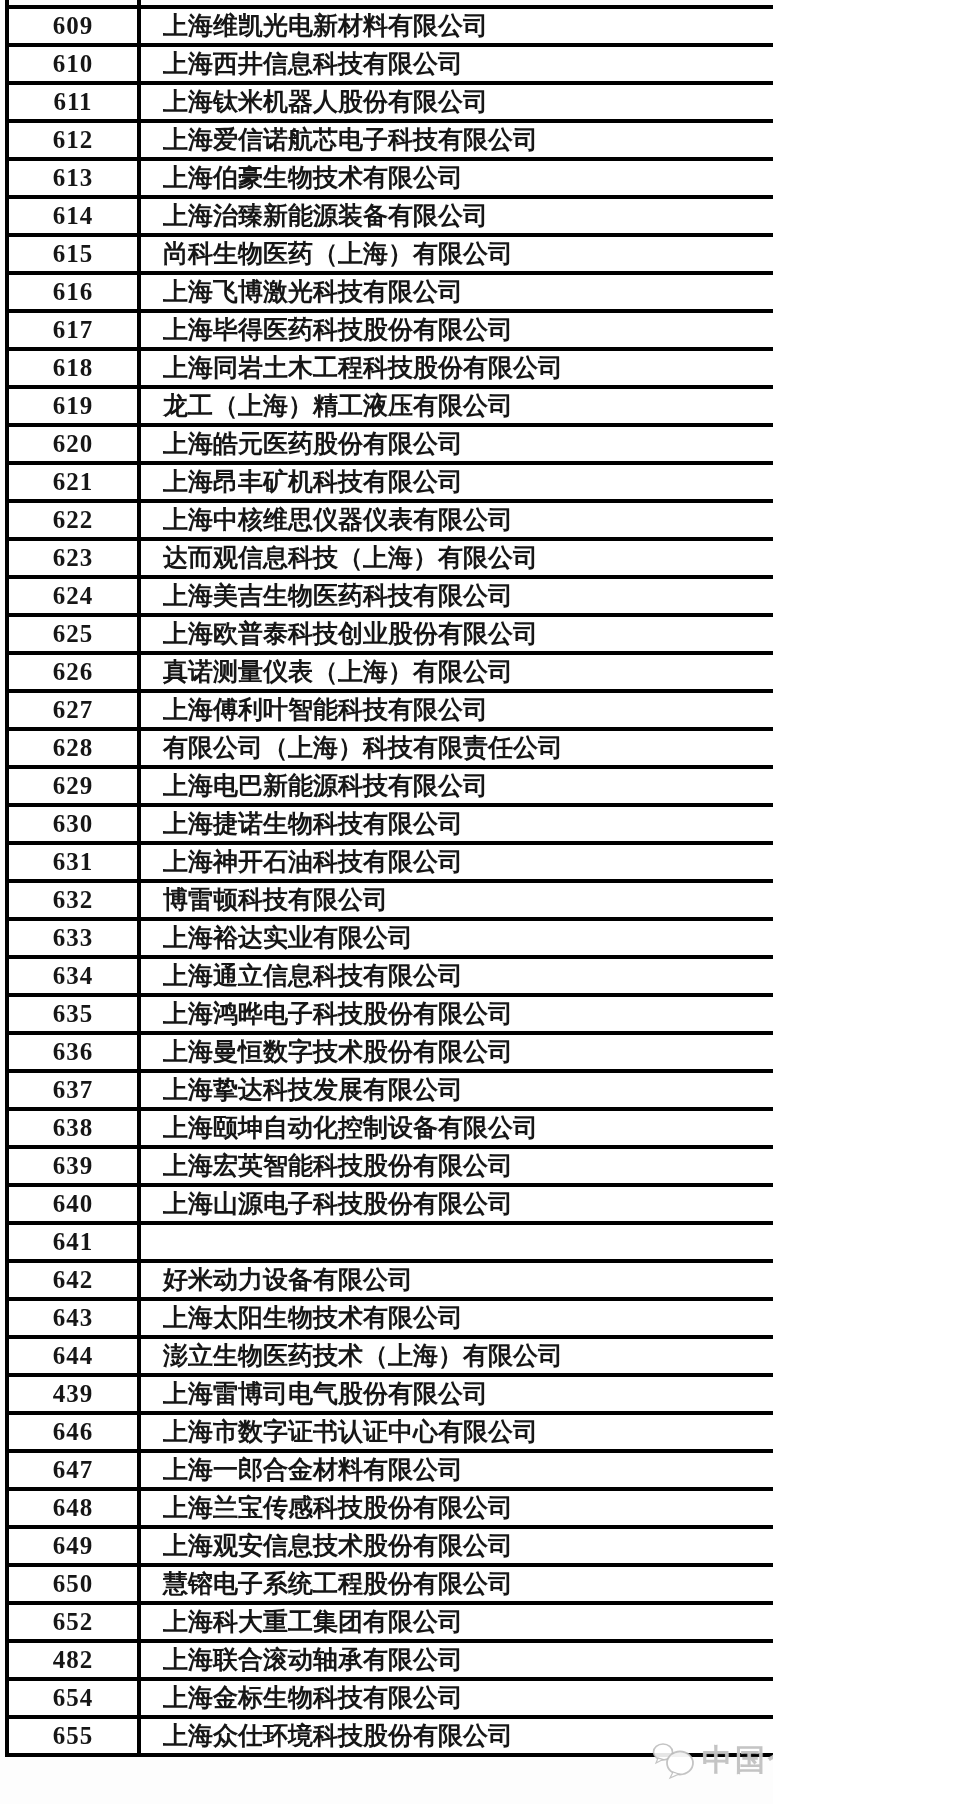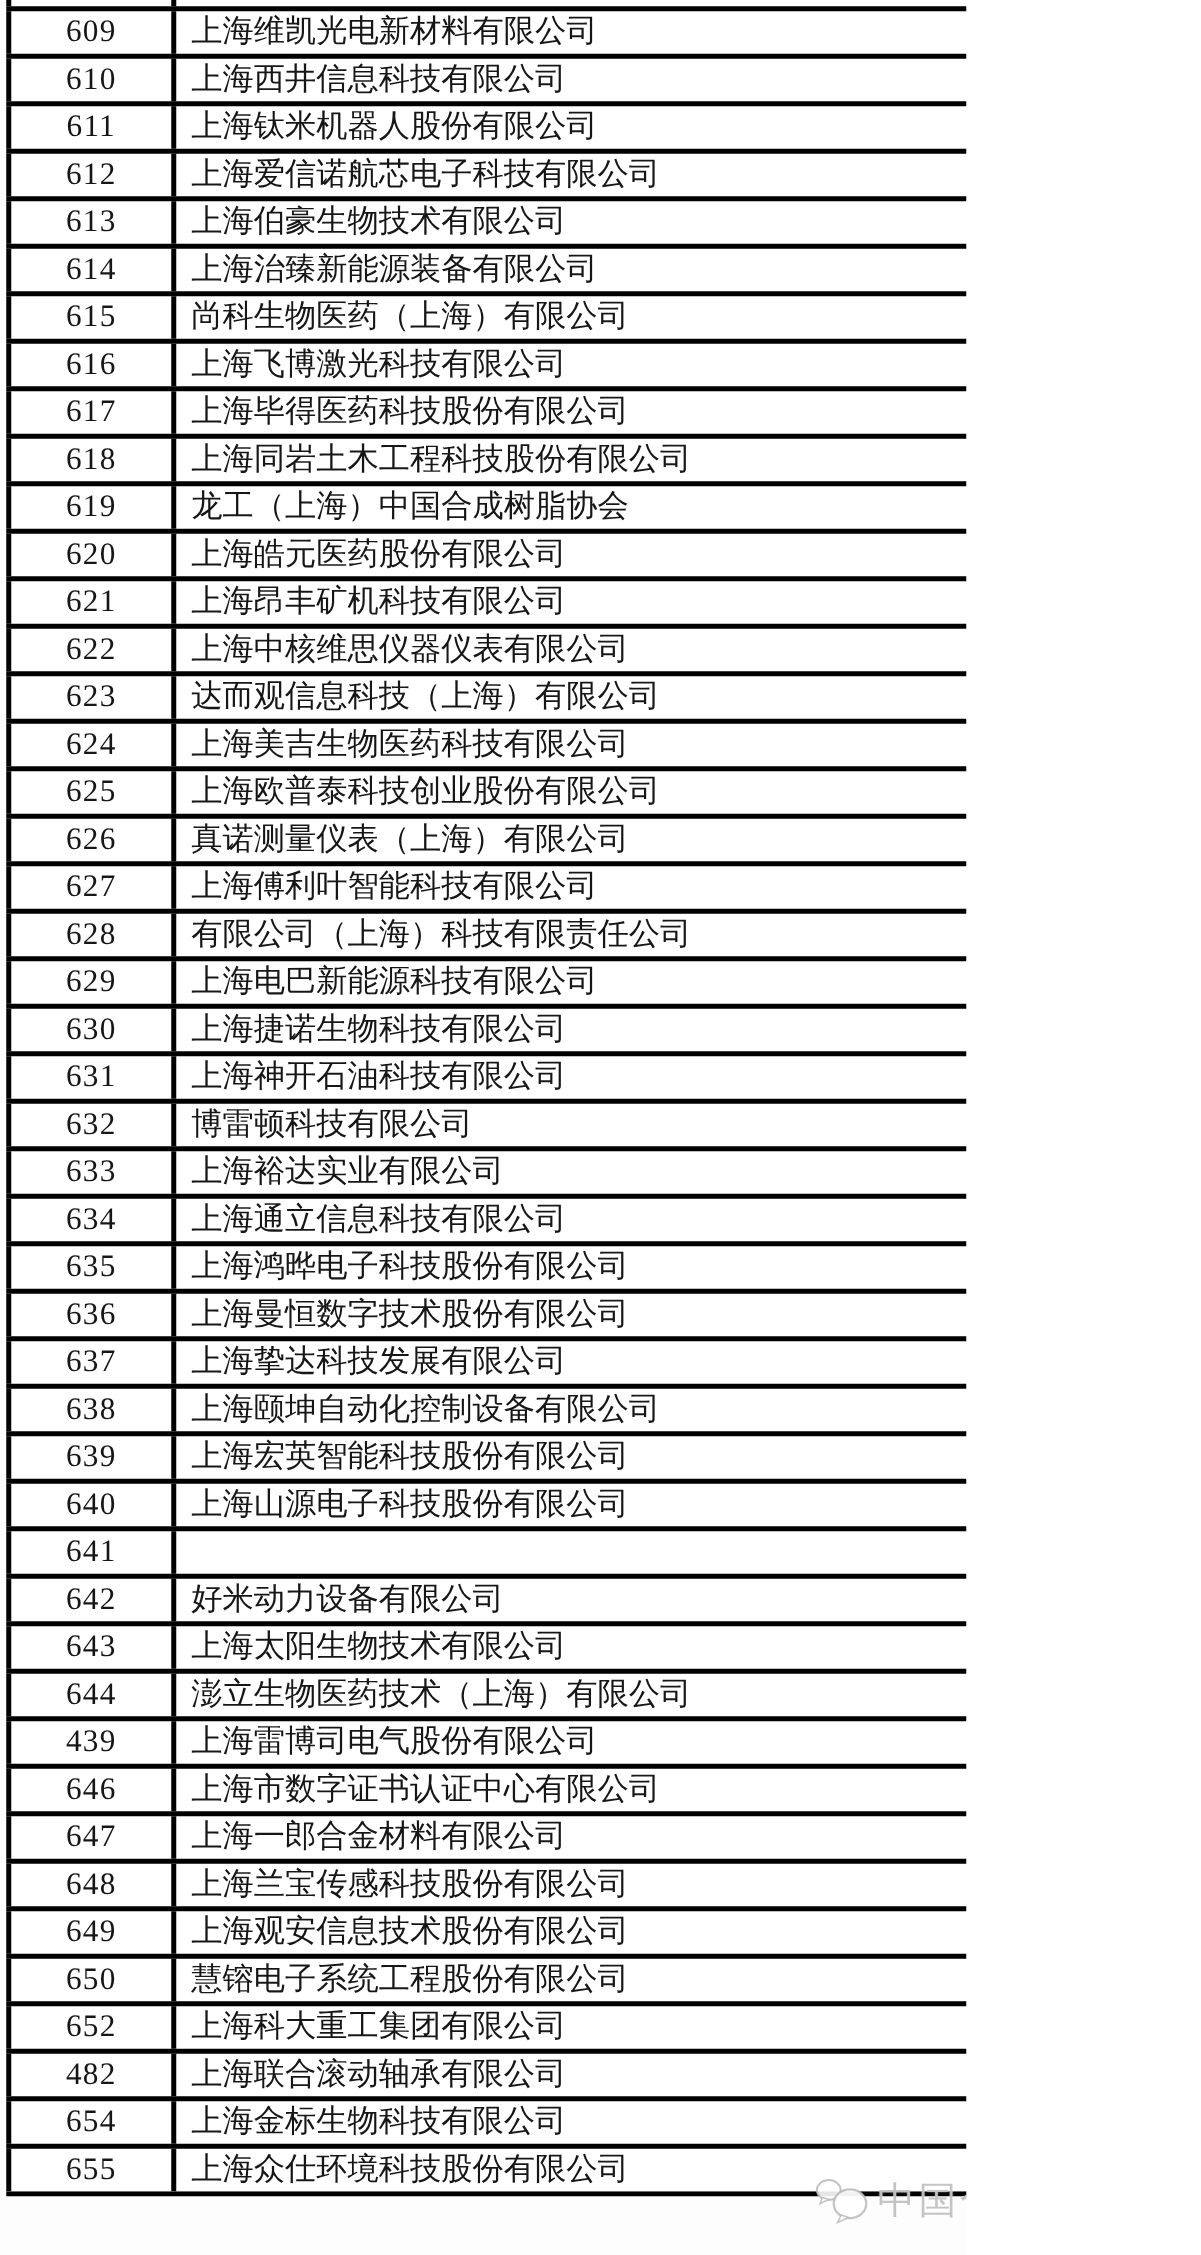--- a/index.html
+++ b/index.html
@@ -7,20 +7,21 @@
     padding: 0;
     background: #ffffff;
   }
   .page {
     position: relative;
     width: 773px;
     height: 1804px;
     background: #fdfdfd;
     font-family: "Liberation Serif", "DejaVu Serif", serif;
     overflow: hidden;
+    font-weight: bold;
   }
   .tablewrap {
     position: absolute;
     left: 5px;
     top: 0;
     width: 943px;
   }
   
   .partial-top {
     display: flex;
@@ -55,21 +56,21 @@
     font-size: 25px;
     color: #161616;
     text-align: center;
     line-height: 33px;
     letter-spacing: 1px;
   }
   .cell-name {
     flex: 1;
     box-sizing: border-box;
     border-right: 4px solid #000;
-    padding-left: 12px;
+    padding-left: 22px;
     font-size: 25px;
     color: #161616;
     line-height: 34px;
     white-space: nowrap;
     overflow: hidden;
   }
   .watermark {
     position: absolute;
     left: 652px;
     top: 1740px;
@@ -148,21 +149,21 @@
       <div class="cell-name">上海毕得医药科技股份有限公司</div>
     </div>
 
     <div class="row">
       <div class="cell-no">618</div>
       <div class="cell-name">上海同岩土木工程科技股份有限公司</div>
     </div>
 
     <div class="row">
       <div class="cell-no">619</div>
-      <div class="cell-name">龙工（上海）中国合成树脂协会</div>
+      <div class="cell-name">龙工（上海）精工液压有限公司</div>
     </div>
 
     <div class="row">
       <div class="cell-no">620</div>
       <div class="cell-name">上海皓元医药股份有限公司</div>
     </div>
 
     <div class="row">
       <div class="cell-no">621</div>
       <div class="cell-name">上海昂丰矿机科技有限公司</div>

